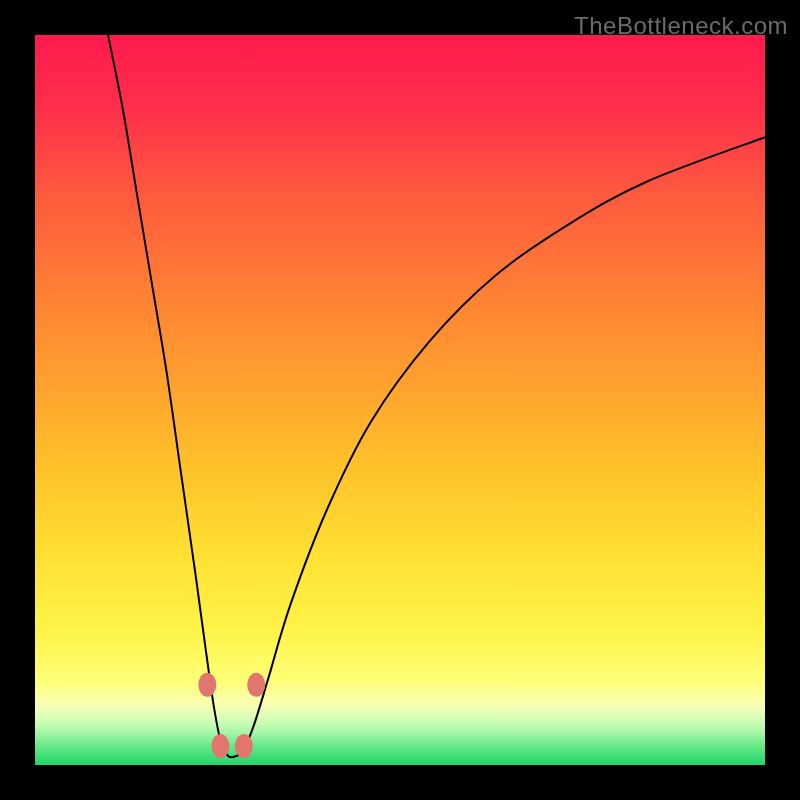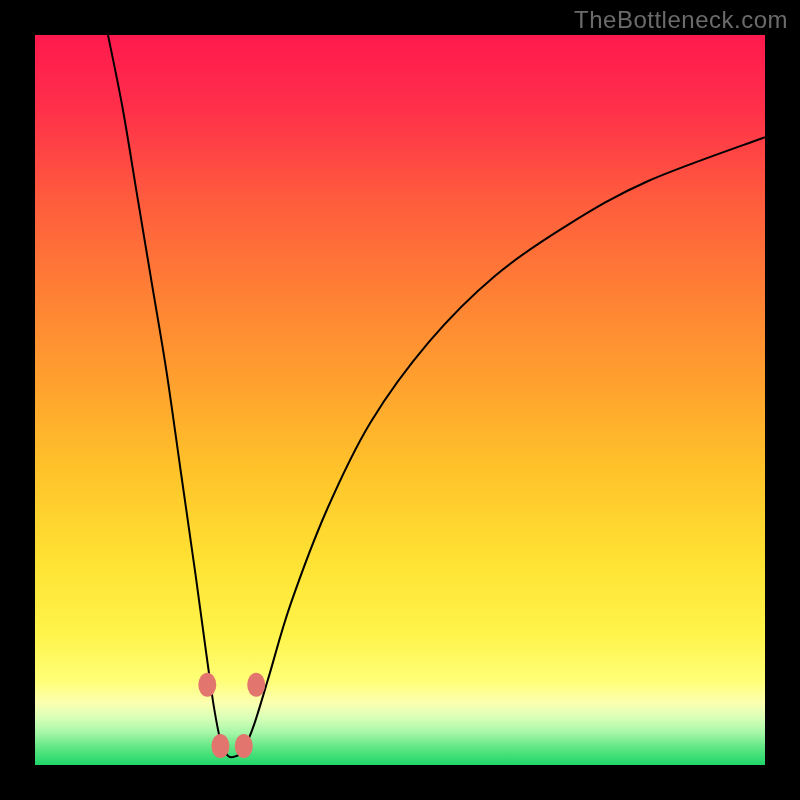--- a/index.html
+++ b/index.html
@@ -14,21 +14,21 @@
   .frame {
     position: absolute;
     left: 35px;
     top: 35px;
     width: 730px;
     height: 730px;
     overflow: hidden;
   }
   .watermark {
     position: absolute;
-    top: 6px;
+    top: 12px;
     right: 12px;
     color: #6b6b6b;
     font-size: 24px;
     font-weight: 500;
     letter-spacing: 0.5px;
     z-index: 20;
   }
   svg.bg {
     position: absolute;
     inset: 0;

